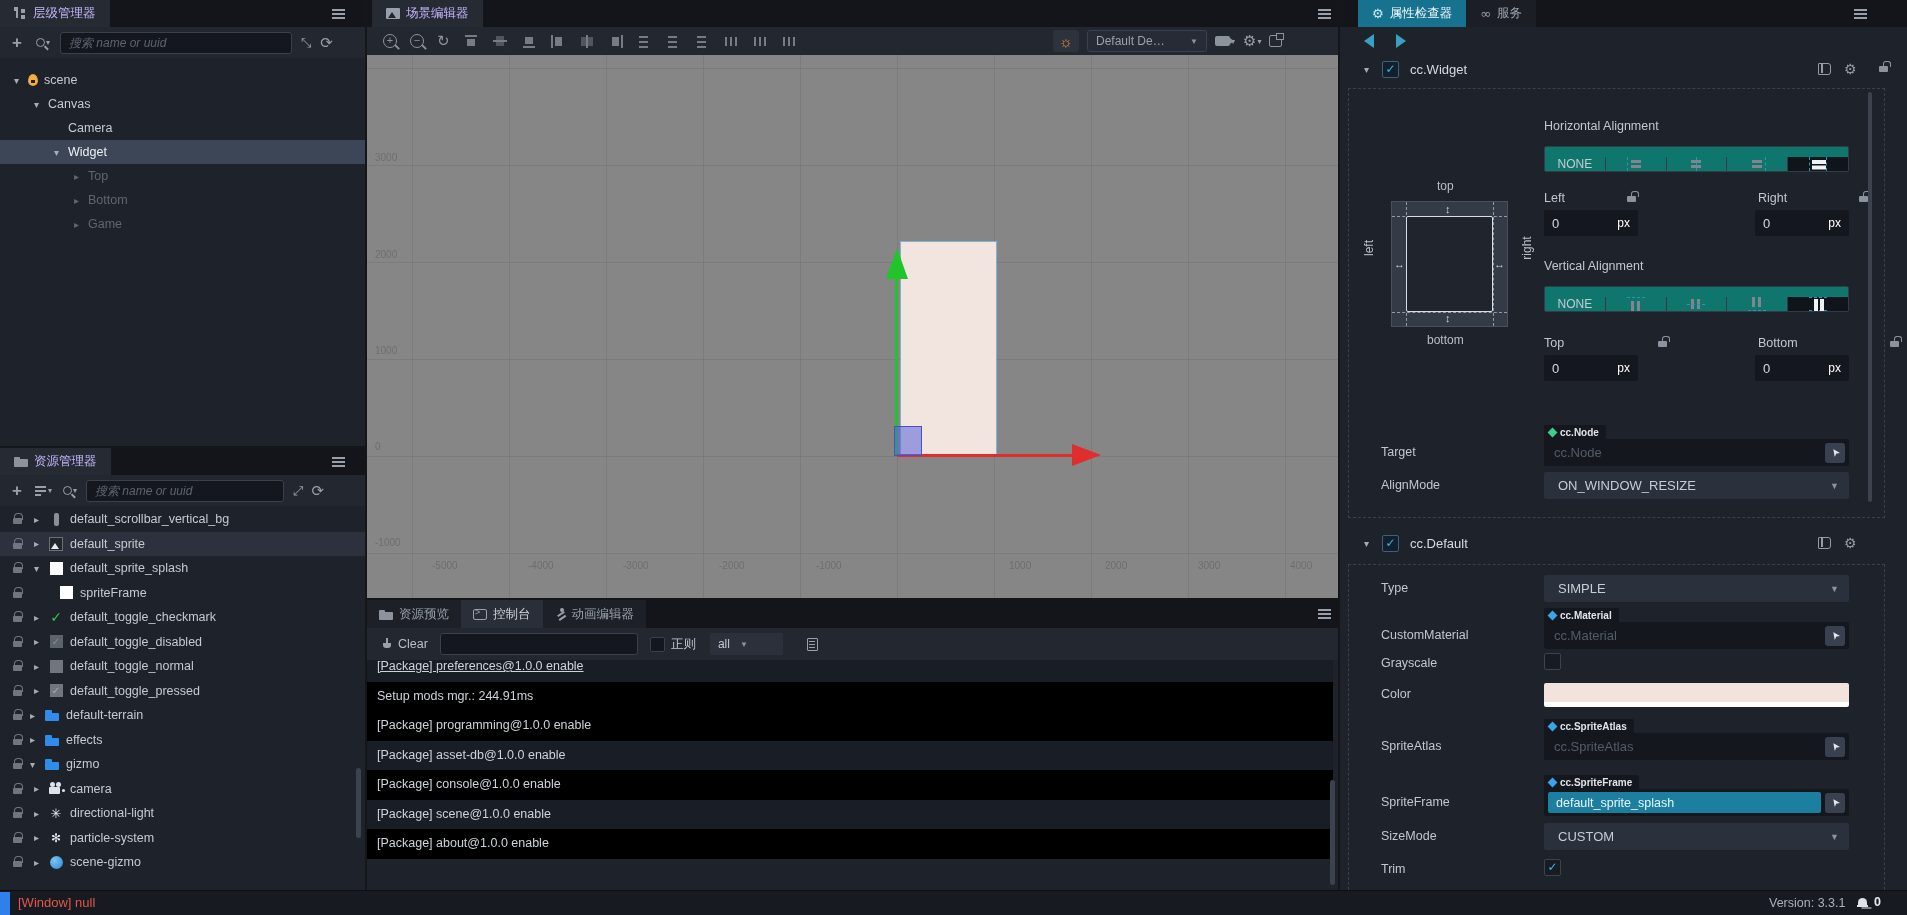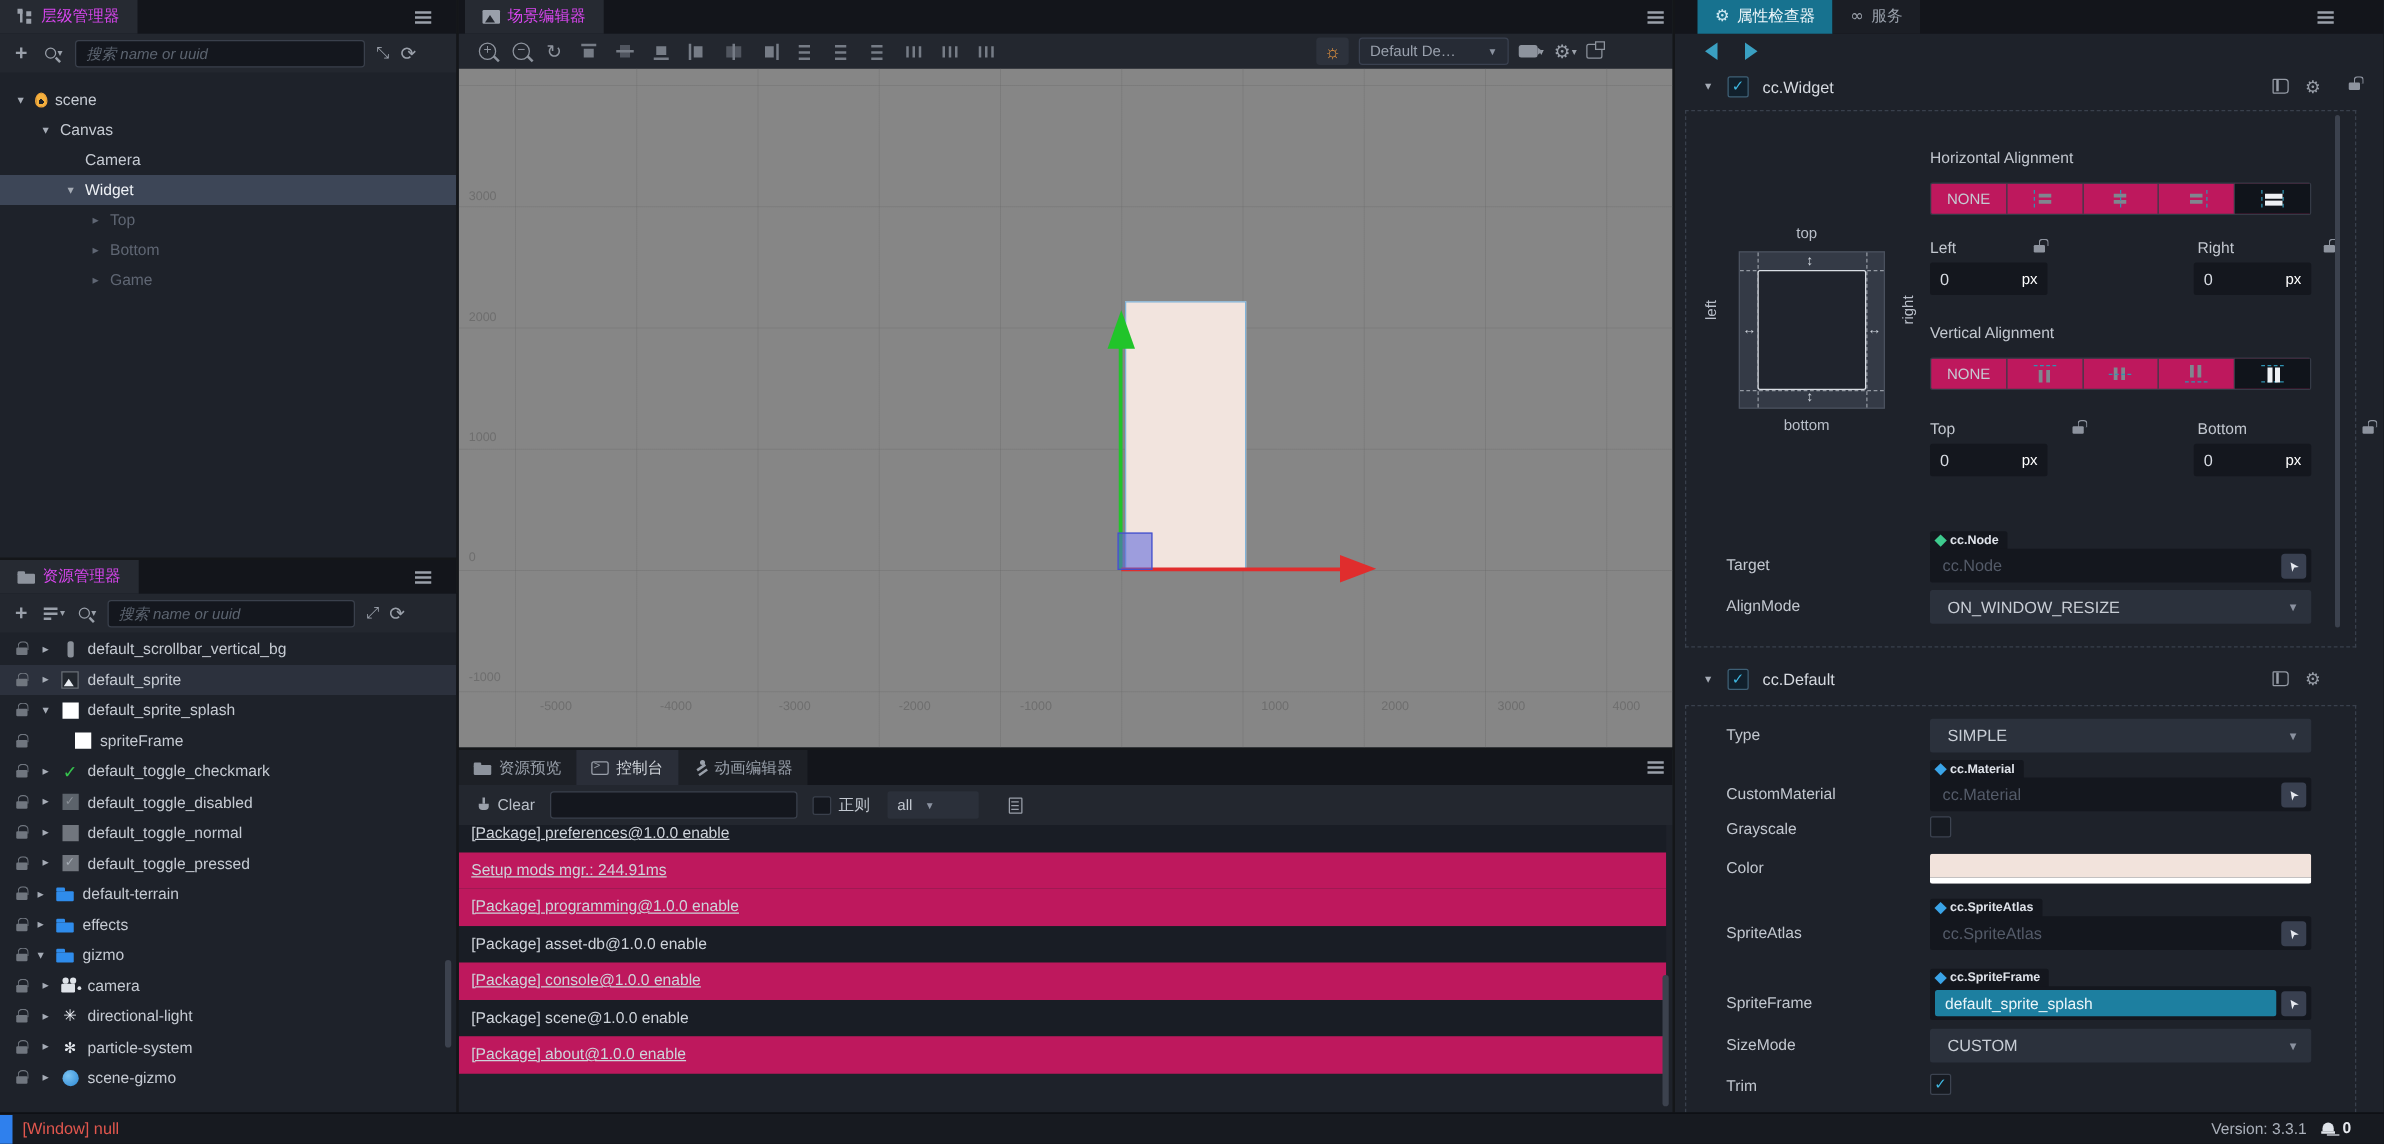--- a/index.html
+++ b/index.html
@@ -9,21 +9,21 @@
   section { position:absolute; background:#1e222a; overflow:hidden; }
   #hierarchy { left:0; top:0; width:365px; height:446px; }
   #assets    { left:0; top:448px; width:365px; height:442px; }
   #scenep    { left:367px; top:0; width:971px; height:598px; }
   #consolep  { left:367px; top:600px; width:971px; height:290px; }
   #inspector { left:1340px; top:0; width:567px; height:890px; }
   #statusbar { position:absolute; left:0; top:890px; width:1907px; height:25px;
     background:#171a20; border-top:1px solid #0c0e12; }
 
   .tabbar { position:relative; height:27px; background:#13151b; display:flex; align-items:stretch; }
-  .tab { display:flex; align-items:center; gap:6px; padding:0 14px; background:#262a32; color:#d946ef; font-size:12.5px; }
+  .tab { display:flex; align-items:center; gap:6px; padding:0 14px; background:#262a32; color:#c4b5fd; font-size:12.5px; }
   .tab.inactive { background:#1b1e25; color:#99a0ab; }
   .tab.teal { background:#17728f; color:#eef6fa; }
   .i-menu { position:absolute; top:9px; width:13px; height:2px; background:#9aa0aa;
     box-shadow:0 4px 0 #9aa0aa, 0 8px 0 #9aa0aa; }
   .toolbar { position:relative; height:31px; background:#23272f; display:flex; align-items:center; }
   .search { background:#14171e; border:1px solid #3a404c; border-radius:3px; height:22px;
     color:#c6cbd3; padding:0 8px; font-style:italic; font-size:12px; }
   .search::placeholder { color:#5c6470; }
   .tbtn { color:#9aa0aa; font-size:15px; cursor:pointer; display:inline-flex; align-items:center; }
   .plus { font-size:17px; font-weight:bold; }
@@ -144,40 +144,40 @@
   .i-doc { position:relative; width:11px; height:13px; border:1.5px solid #9aa0aa; border-radius:1px; display:inline-block; }
   .i-doc::before { content:''; position:absolute; left:1px; top:2px; width:6px; height:1.5px; background:#9aa0aa;
     box-shadow:0 3px 0 #9aa0aa, 0 6px 0 #9aa0aa; }
   .cbox { width:15px; height:15px; background:#14171e; border:1px solid #3a404c; border-radius:2px; }
   .dd-sm { height:22px; background:#2b303a; border-radius:2px; color:#c3c9d1; font-size:12px;
     display:flex; align-items:center; padding:0 8px; }
   .dd-sm .cv { margin-left:10px; font-size:8px; color:#8b92a0; }
   #log-list { position:absolute; left:0; top:60px; width:966px; height:230px; overflow:hidden; }
   .logrow { position:relative; height:29.5px; line-height:29.5px; padding-left:10px;
     color:#ced3da; font-size:12.5px; white-space:nowrap; }
-  .logrow.odd { background:#191d25; } .logrow.even { background:#be185d;text-decoration:underline; }
+  .logrow.odd { background:#191d25; } .logrow.even { background:#000000; }
 
   
   .insp-abs { position:absolute; }
   .navtri-l { width:0; height:0; border-top:7px solid transparent; border-bottom:7px solid transparent;
     border-right:10px solid #3aa0c2; }
   .navtri-r { width:0; height:0; border-top:7px solid transparent; border-bottom:7px solid transparent;
     border-left:10px solid #3aa0c2; }
   .comp-head { position:absolute; left:0; width:567px; height:26px; display:flex; align-items:center; }
   .comp-head .arr { position:absolute; left:24px; font-size:10px; color:#a6acb6; }
   .ckbox { position:absolute; width:17px; height:17px; background:#11202c; border:1px solid #3f6076;
     border-radius:2px; color:#3fb9e2; font-size:12px; font-weight:bold; text-align:center; line-height:15px; }
   .comp-name { position:absolute; left:70px; color:#d6dae0; font-size:13px; }
   .i-book { position:relative; width:13px; height:12px; border:1.5px solid #969ca6; border-radius:1px 3px 3px 1px; }
   .i-book::before { content:''; position:absolute; left:2px; top:0; width:1.5px; height:9px; background:#969ca6; }
   .i-gear { color:#969ca6; font-size:14px; line-height:14px; }
   .dashbox { position:absolute; border:1px dashed #39404c; }
   .plabel { position:absolute; left:40px; color:#c2c7cf; font-size:12.5px; }
   .seg-group { position:absolute; left:203px; width:305px; height:26px; display:flex;
-    background:#be185d; border:1px solid #343a46; border-radius:2px; }
+    background:#0f766e; border:1px solid #343a46; border-radius:2px;align-items:flex-end; }
   .seg { flex:1; display:flex; align-items:center; justify-content:center; border-right:1px solid #343a46;
     color:#c6cad2; font-size:12px; }
   .seg:last-child { border-right:none; }
   .seg.sel { background:#10141b; }
   .sic { position:relative; width:18px; height:14px; }
   .sic-hl { border-left:1px dashed #2f93b2; }
   .sic-hl::before { content:''; position:absolute; left:3px; top:3px; width:10px; height:3px; background:#80868f;
     box-shadow:0 5px 0 #80868f; }
   .sic-hc::before { content:''; position:absolute; left:4px; top:3px; width:10px; height:3px; background:#80868f;
     box-shadow:0 5px 0 #80868f; }

